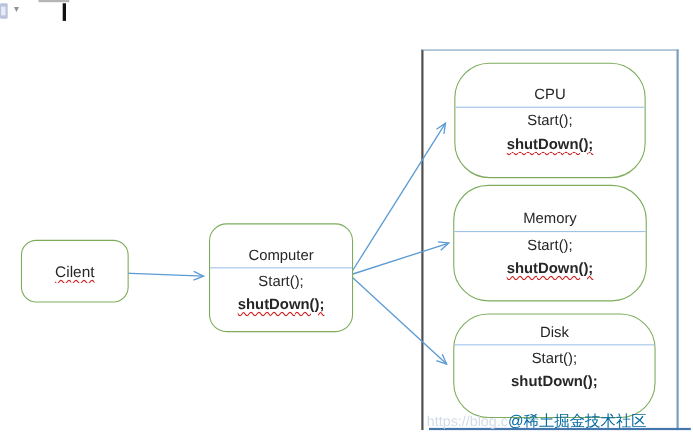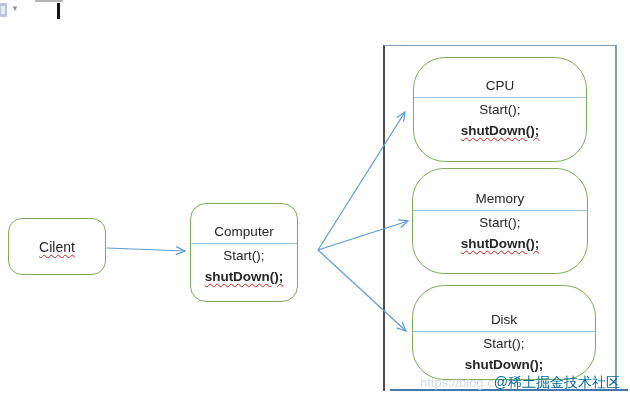--- a/index.html
+++ b/index.html
@@ -47,45 +47,45 @@
     position:absolute;background:#fff;border:1.5px solid #7dad5c;
     display:flex;flex-direction:column;align-items:center;
     box-sizing:border-box;font-size:13.5px;
   }
   .node .title{line-height:16px;}
   .node .sep{width:100%;border-top:1px solid #9dc3e6;margin-top:3px;}
   .node .method{line-height:16px;margin-top:4px;}
   .node .method + .method{margin-top:5px;font-weight:bold;}
 
   .client-node{
-    left:8px;top:218px;width:98px;height:57px;border-radius:14px;
+    left:19px;top:218px;width:98px;height:57px;border-radius:14px;
     justify-content:center;font-size:14px;
   }
-  .computer-node{left:190px;top:203px;width:108px;height:99px;border-radius:16px;padding-top:20px;}
+  .computer-node{left:190px;top:203px;width:131px;height:99px;border-radius:16px;padding-top:20px;}
   .cpu-node{left:413px;top:57px;width:174px;height:105px;border-radius:32px;padding-top:20px;}
   .memory-node{left:412px;top:168px;width:176px;height:106px;border-radius:32px;padding-top:22px;}
-  .disk-node{left:412px;top:285px;width:184px;height:95px;border-radius:32px;padding-top:26px;}
+  .disk-node{left:412px;top:285px;width:184px;height:95px;border-radius:32px;padding-top:8px;}
 
   .squiggle{
     text-decoration-line:underline;
     text-decoration-style:wavy;
     text-decoration-color:#cc2222;
     text-decoration-thickness:1px;
     text-underline-offset:2px;
   }
 
   
   .arrows{position:absolute;left:0;top:0;width:630px;height:405px;pointer-events:none;}
 
   
   .watermark{
     position:absolute;left:388px;top:374px;width:240px;white-space:nowrap;
     font-size:13px;line-height:16px;
   }
-  .watermark .wm-url{color:#ccd6e4;opacity:0.85;margin-left:32px;}
+  .watermark .wm-url{color:#ccd6e4;opacity:0.85;}
   .watermark .wm-credit{color:#0369a1;font-size:14px;}
 </style>
 </head>
 <body>
 
 <div class="stage">
 
   <div class="paste-icon"></div>
   <div class="dropdown-btn">▾</div>
   <div class="ruler-line"></div>

